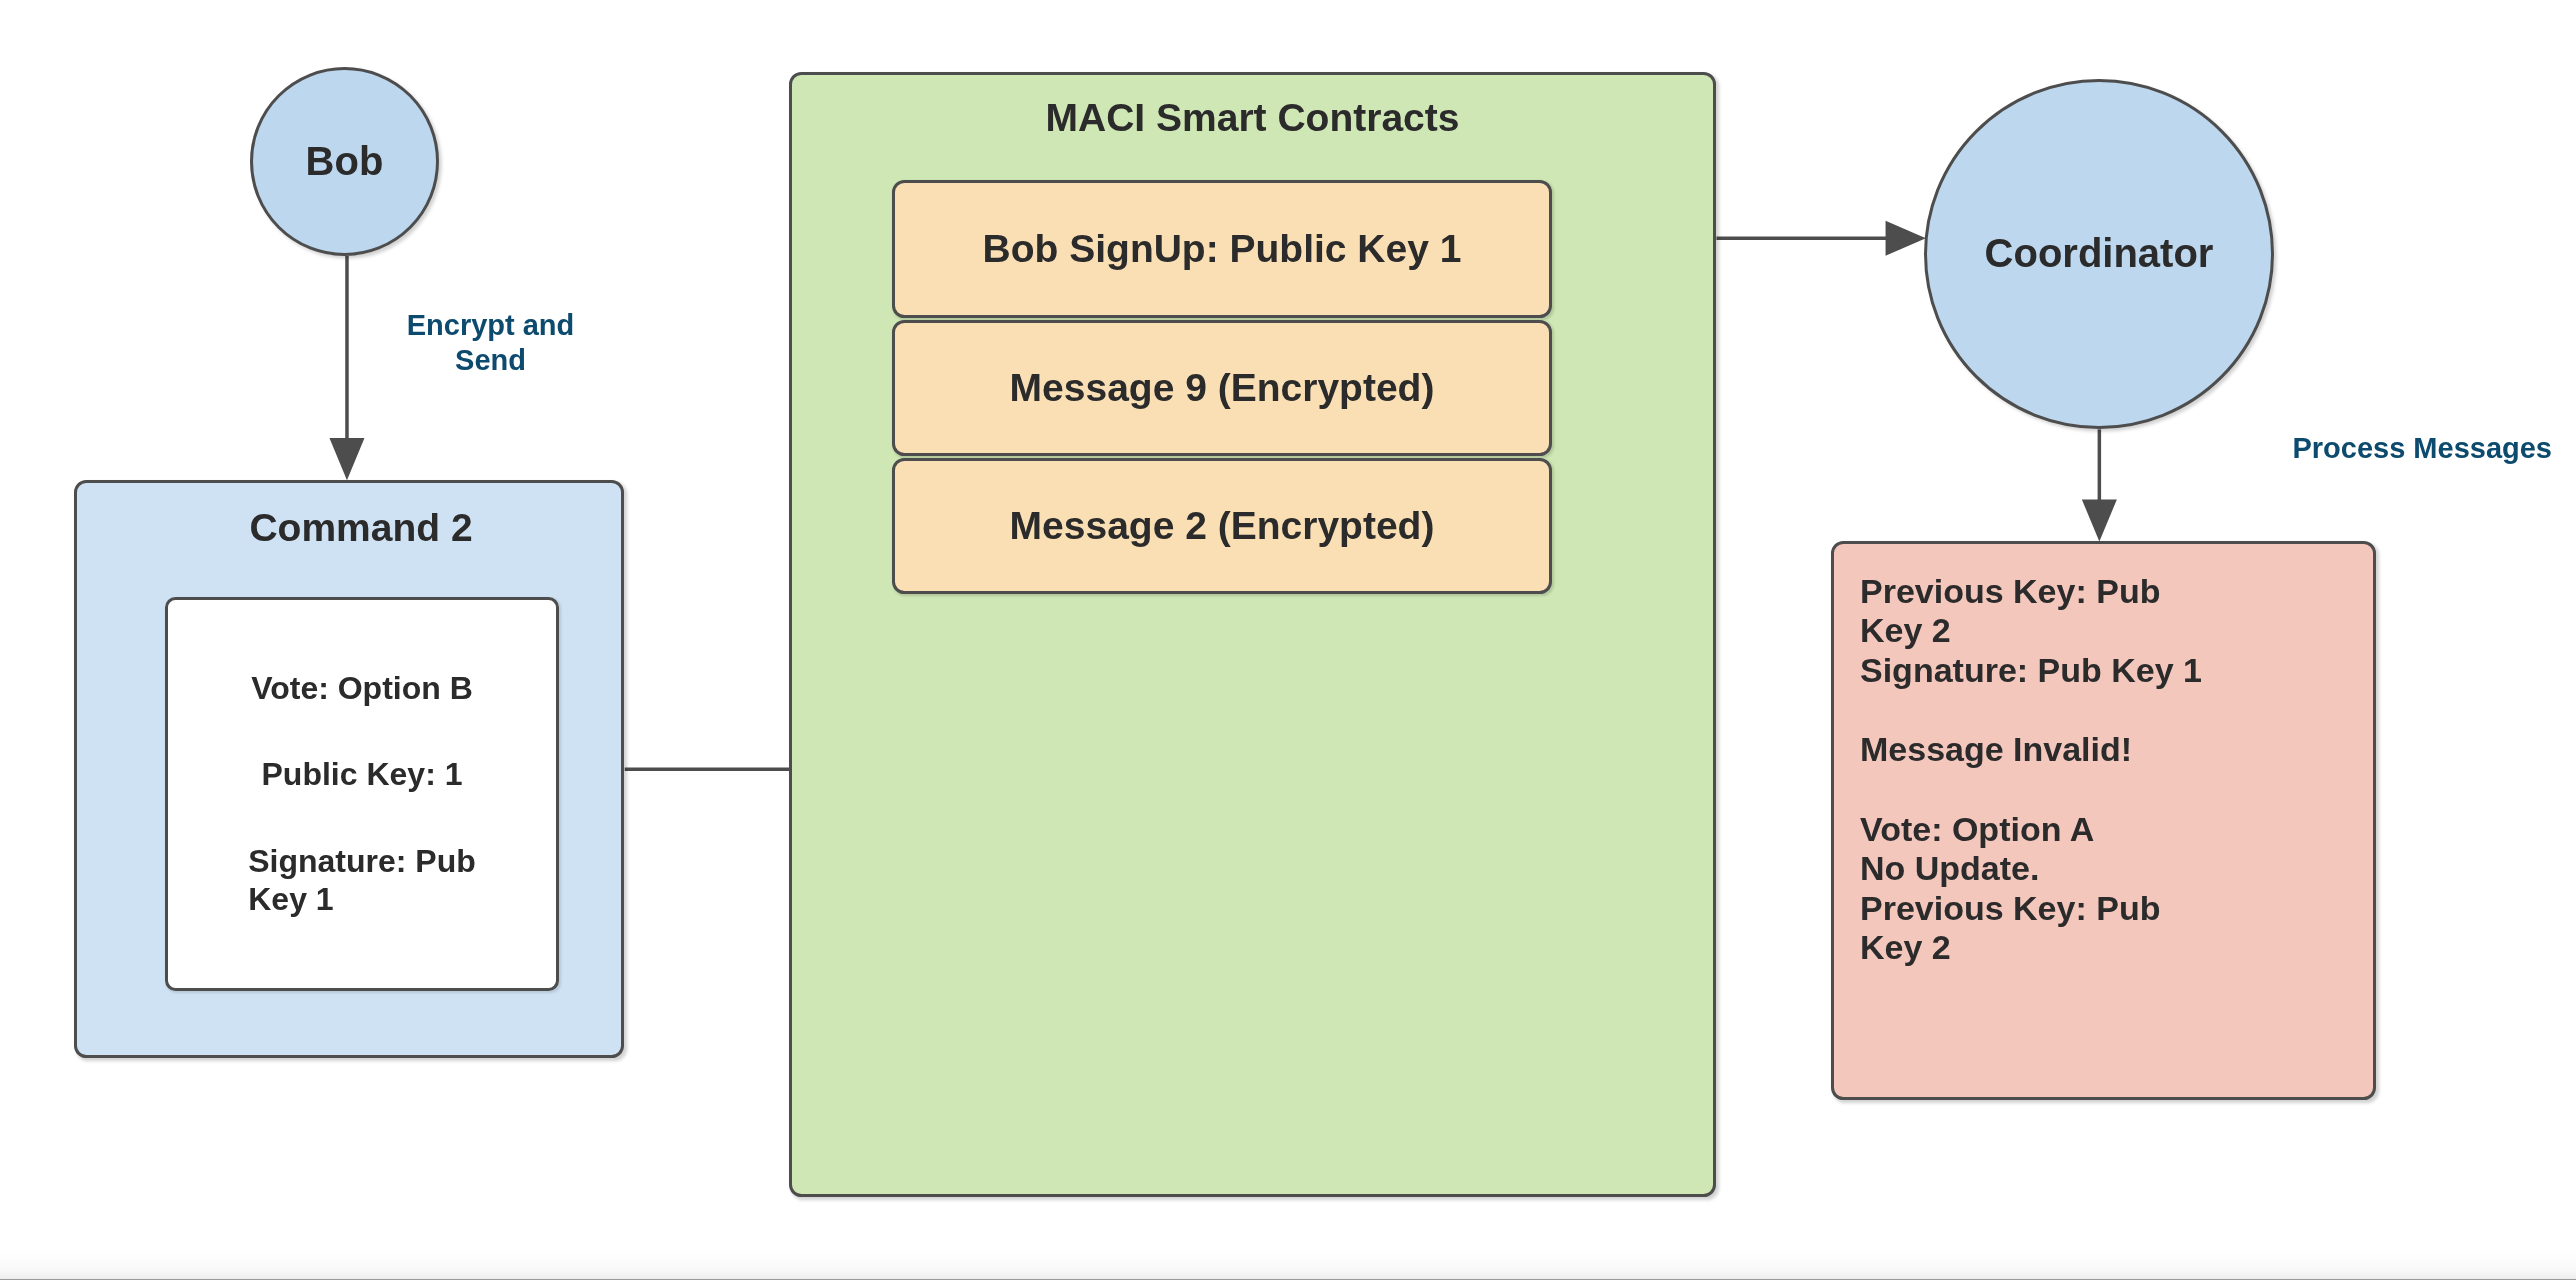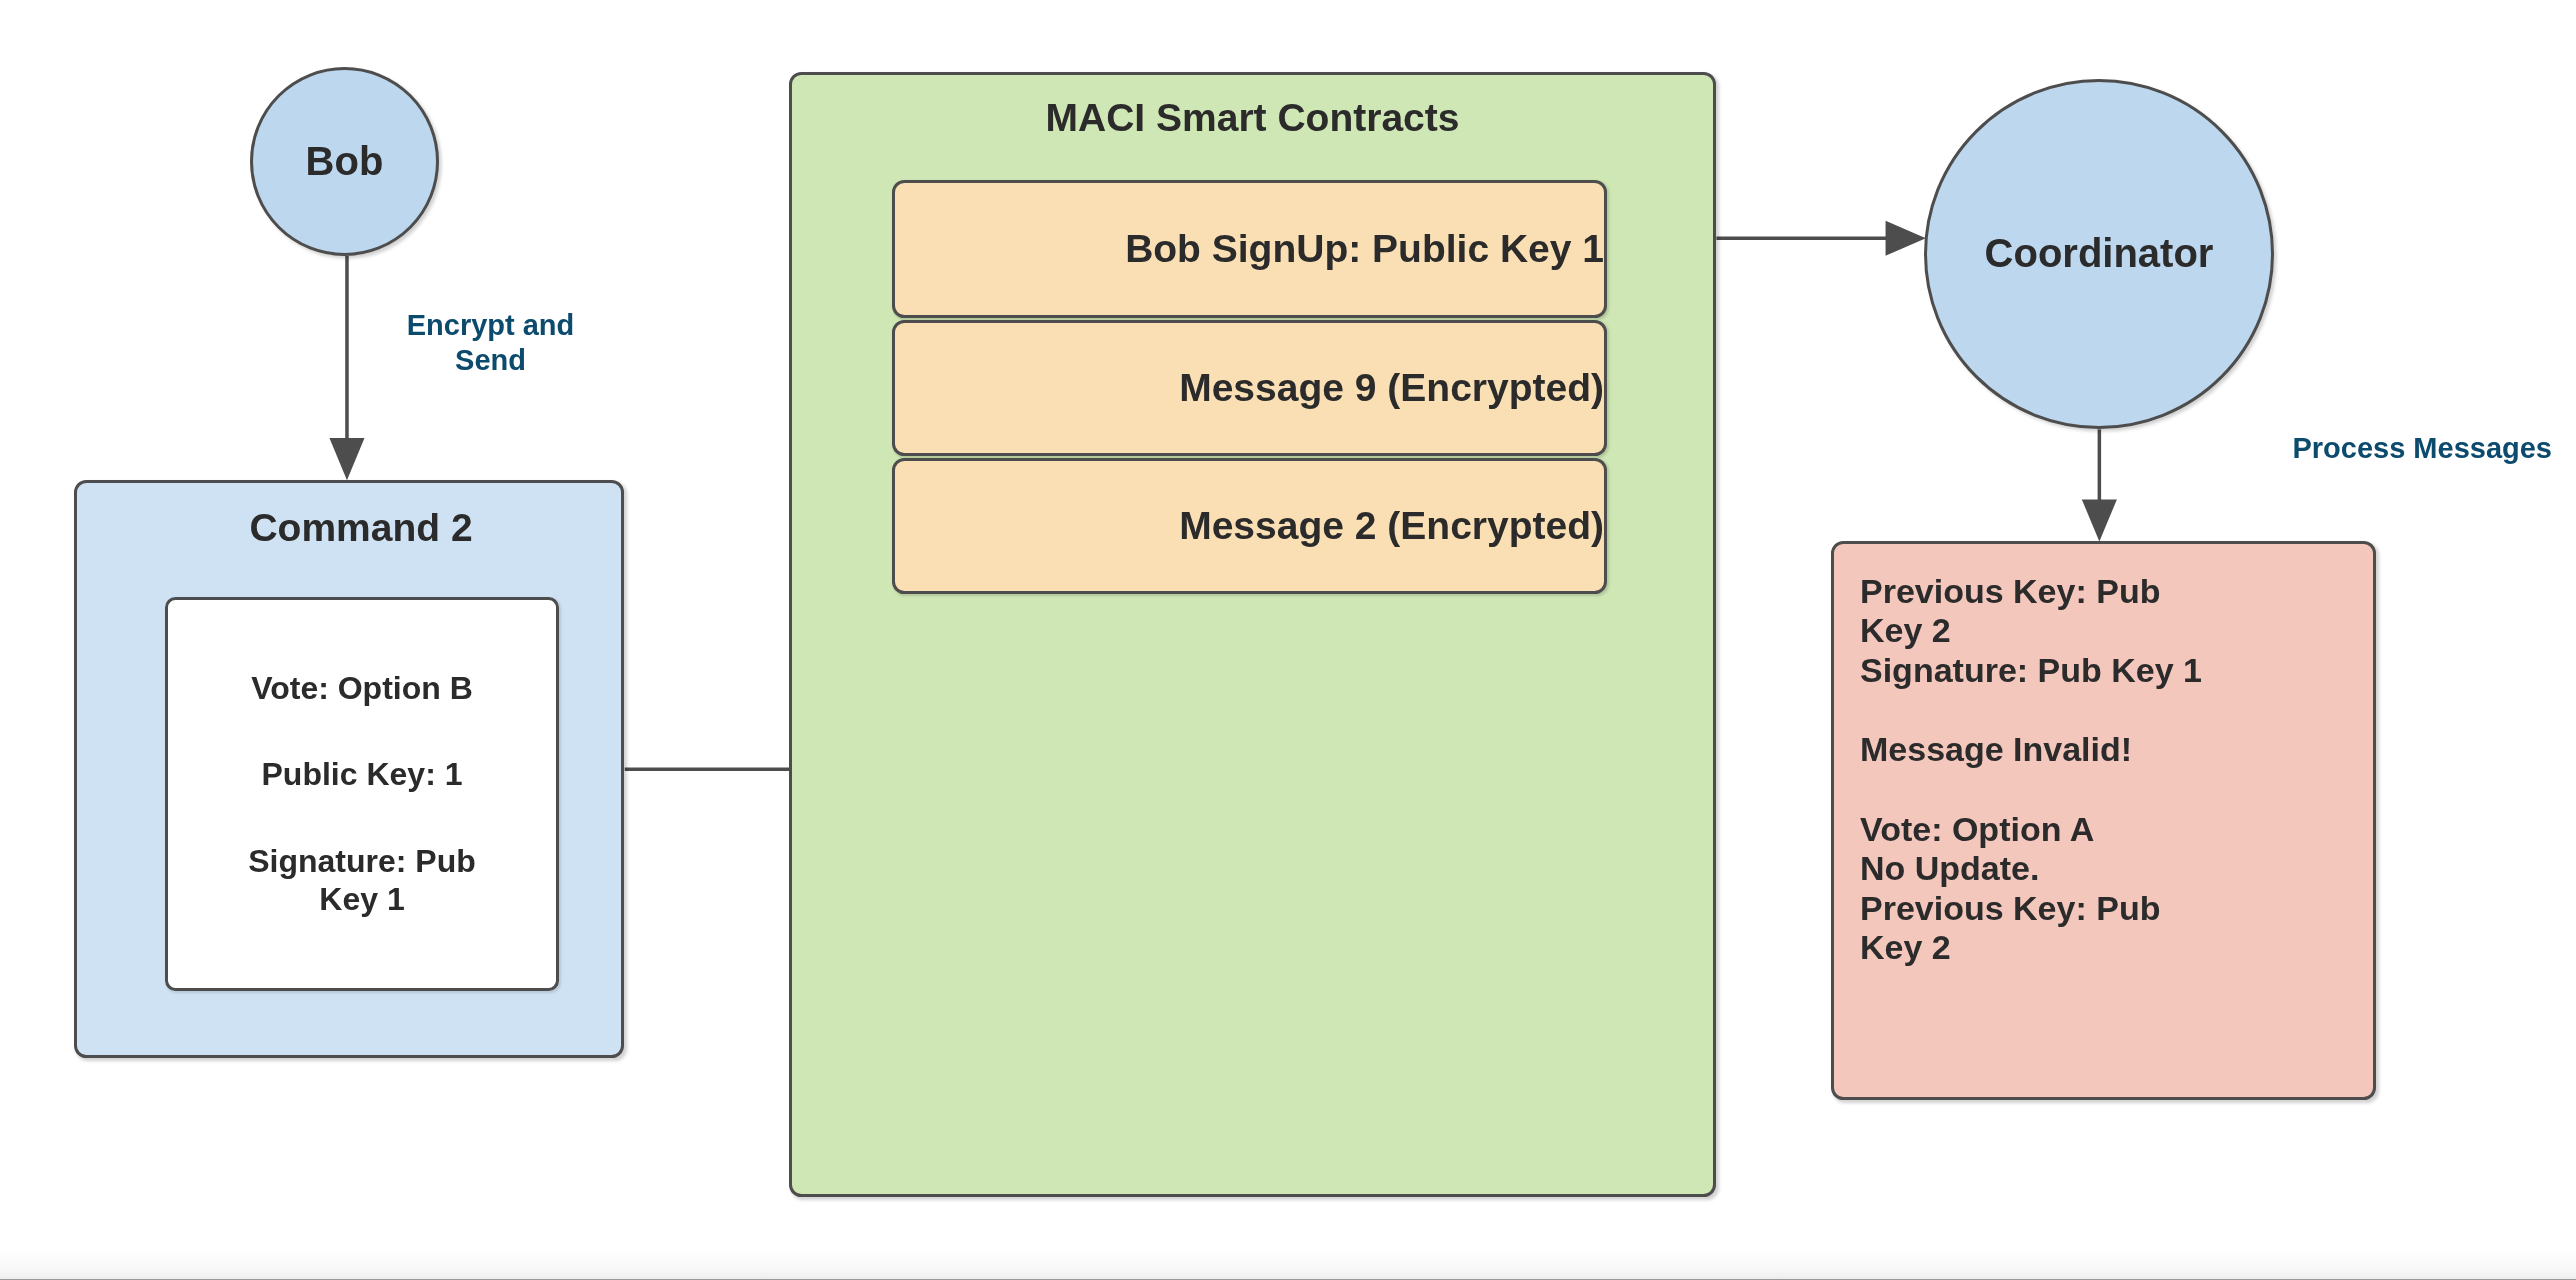--- a/index.html
+++ b/index.html
@@ -69,40 +69,40 @@
     box-shadow: 1.8px 1.8px 2.6px rgba(0,0,0,0.12);
     display: flex;
     flex-direction: column;
     align-items: center;
     justify-content: center;
     gap: 49px;
     padding: 12.3px 16px;
   }
   #command2-inner .line {
     font-size: 32px; font-weight: bold; color: #2b2b2b;
-    text-align: center; line-height: 1.18;
+    text-align: left; line-height: 1.18;
   }
 
   
   #maci {
     left: 789px; top: 72px; width: 927px; height: 1125px;
     background: #cfe7b4;
   }
   #maci-title {
     position: absolute; top: 21px; left: 0; width: 100%;
     font-size: 39px; font-weight: bold; color: #2b2b2b; text-align: center;
   }
   .maci-item {
     position: absolute;
-    left: 100px; width: 715px;
+    left: 100px; width: 660px;
     background: #fadfb4;
     border: 3.5px solid #4d4d4d;
     border-radius: 12.3px;
     box-shadow: 1.8px 1.8px 2.6px rgba(0,0,0,0.15);
-    display: flex; align-items: center; justify-content: flex-end;
+    display: flex; align-items: center; justify-content: center;
     color: #2b2b2b; font-size: 39px; font-weight: bold; text-align: center;
   }
   #maci-item-0 { top: 105px; height: 138px; }
   #maci-item-1 { top: 245px; height: 136px; }
   #maci-item-2 { top: 383px; height: 136px; }
 
   
   #coordinator {
     left: 1924px; top: 79px; width: 350px; height: 350px;
   }

